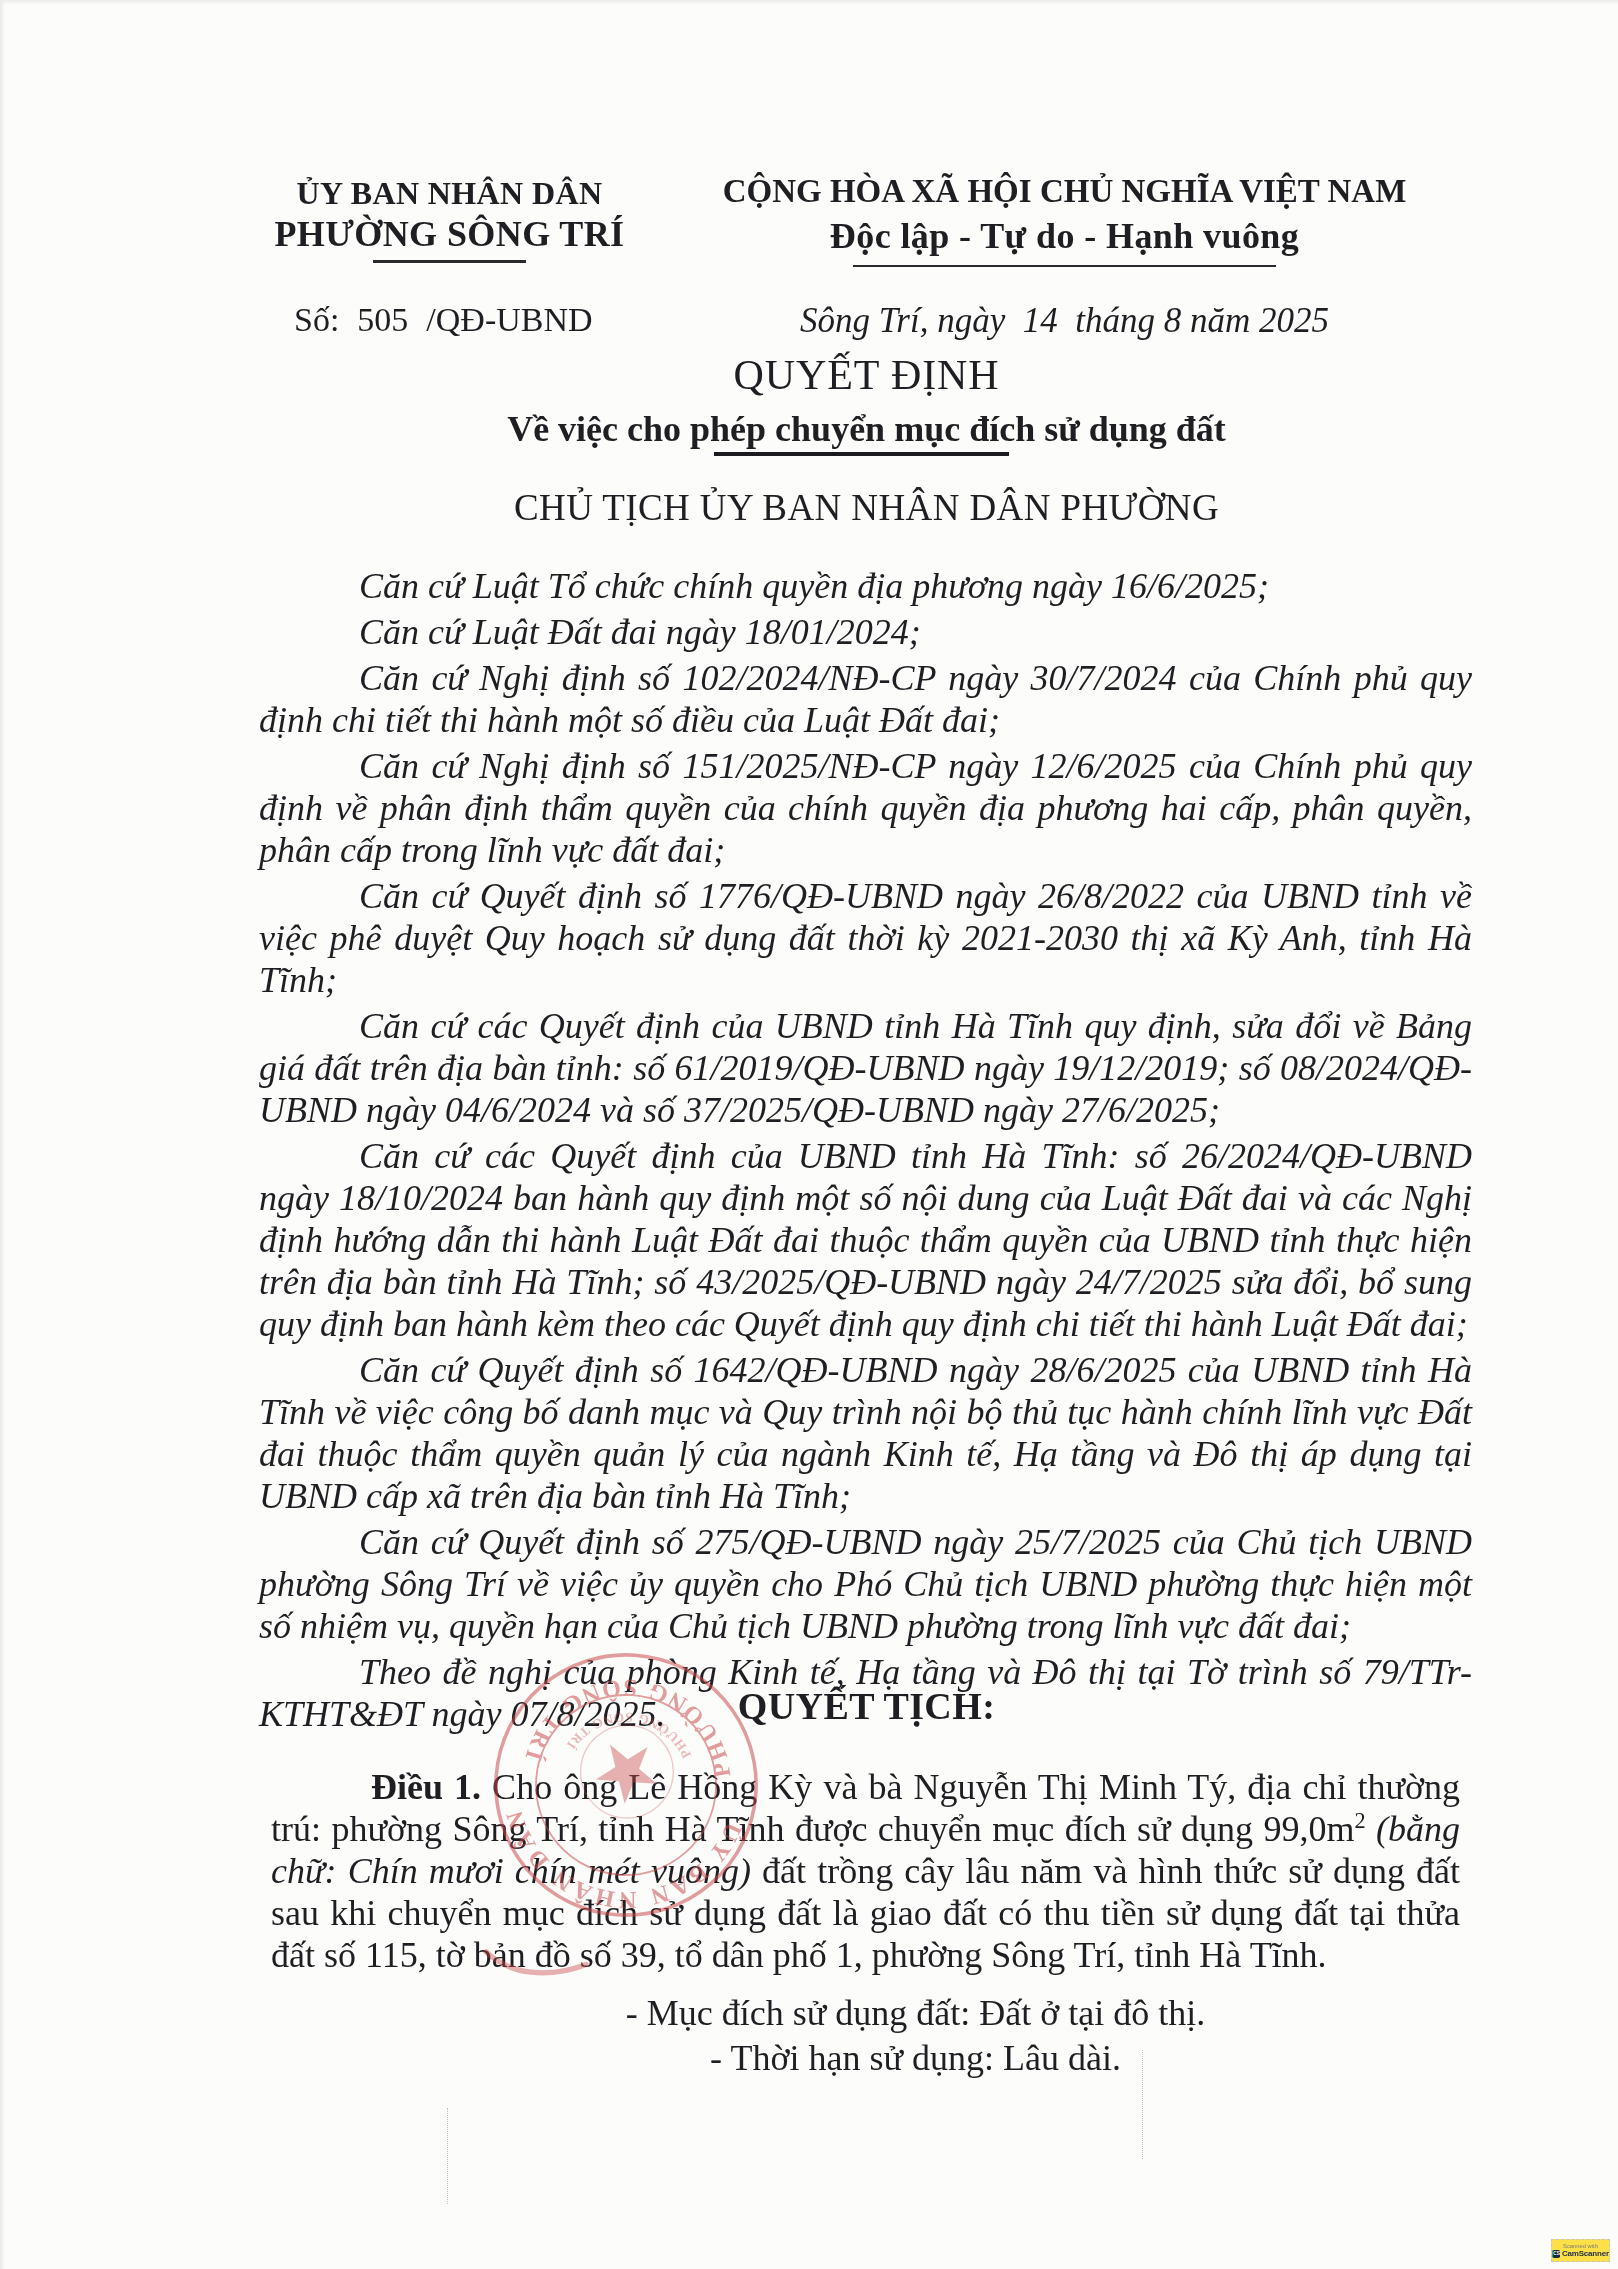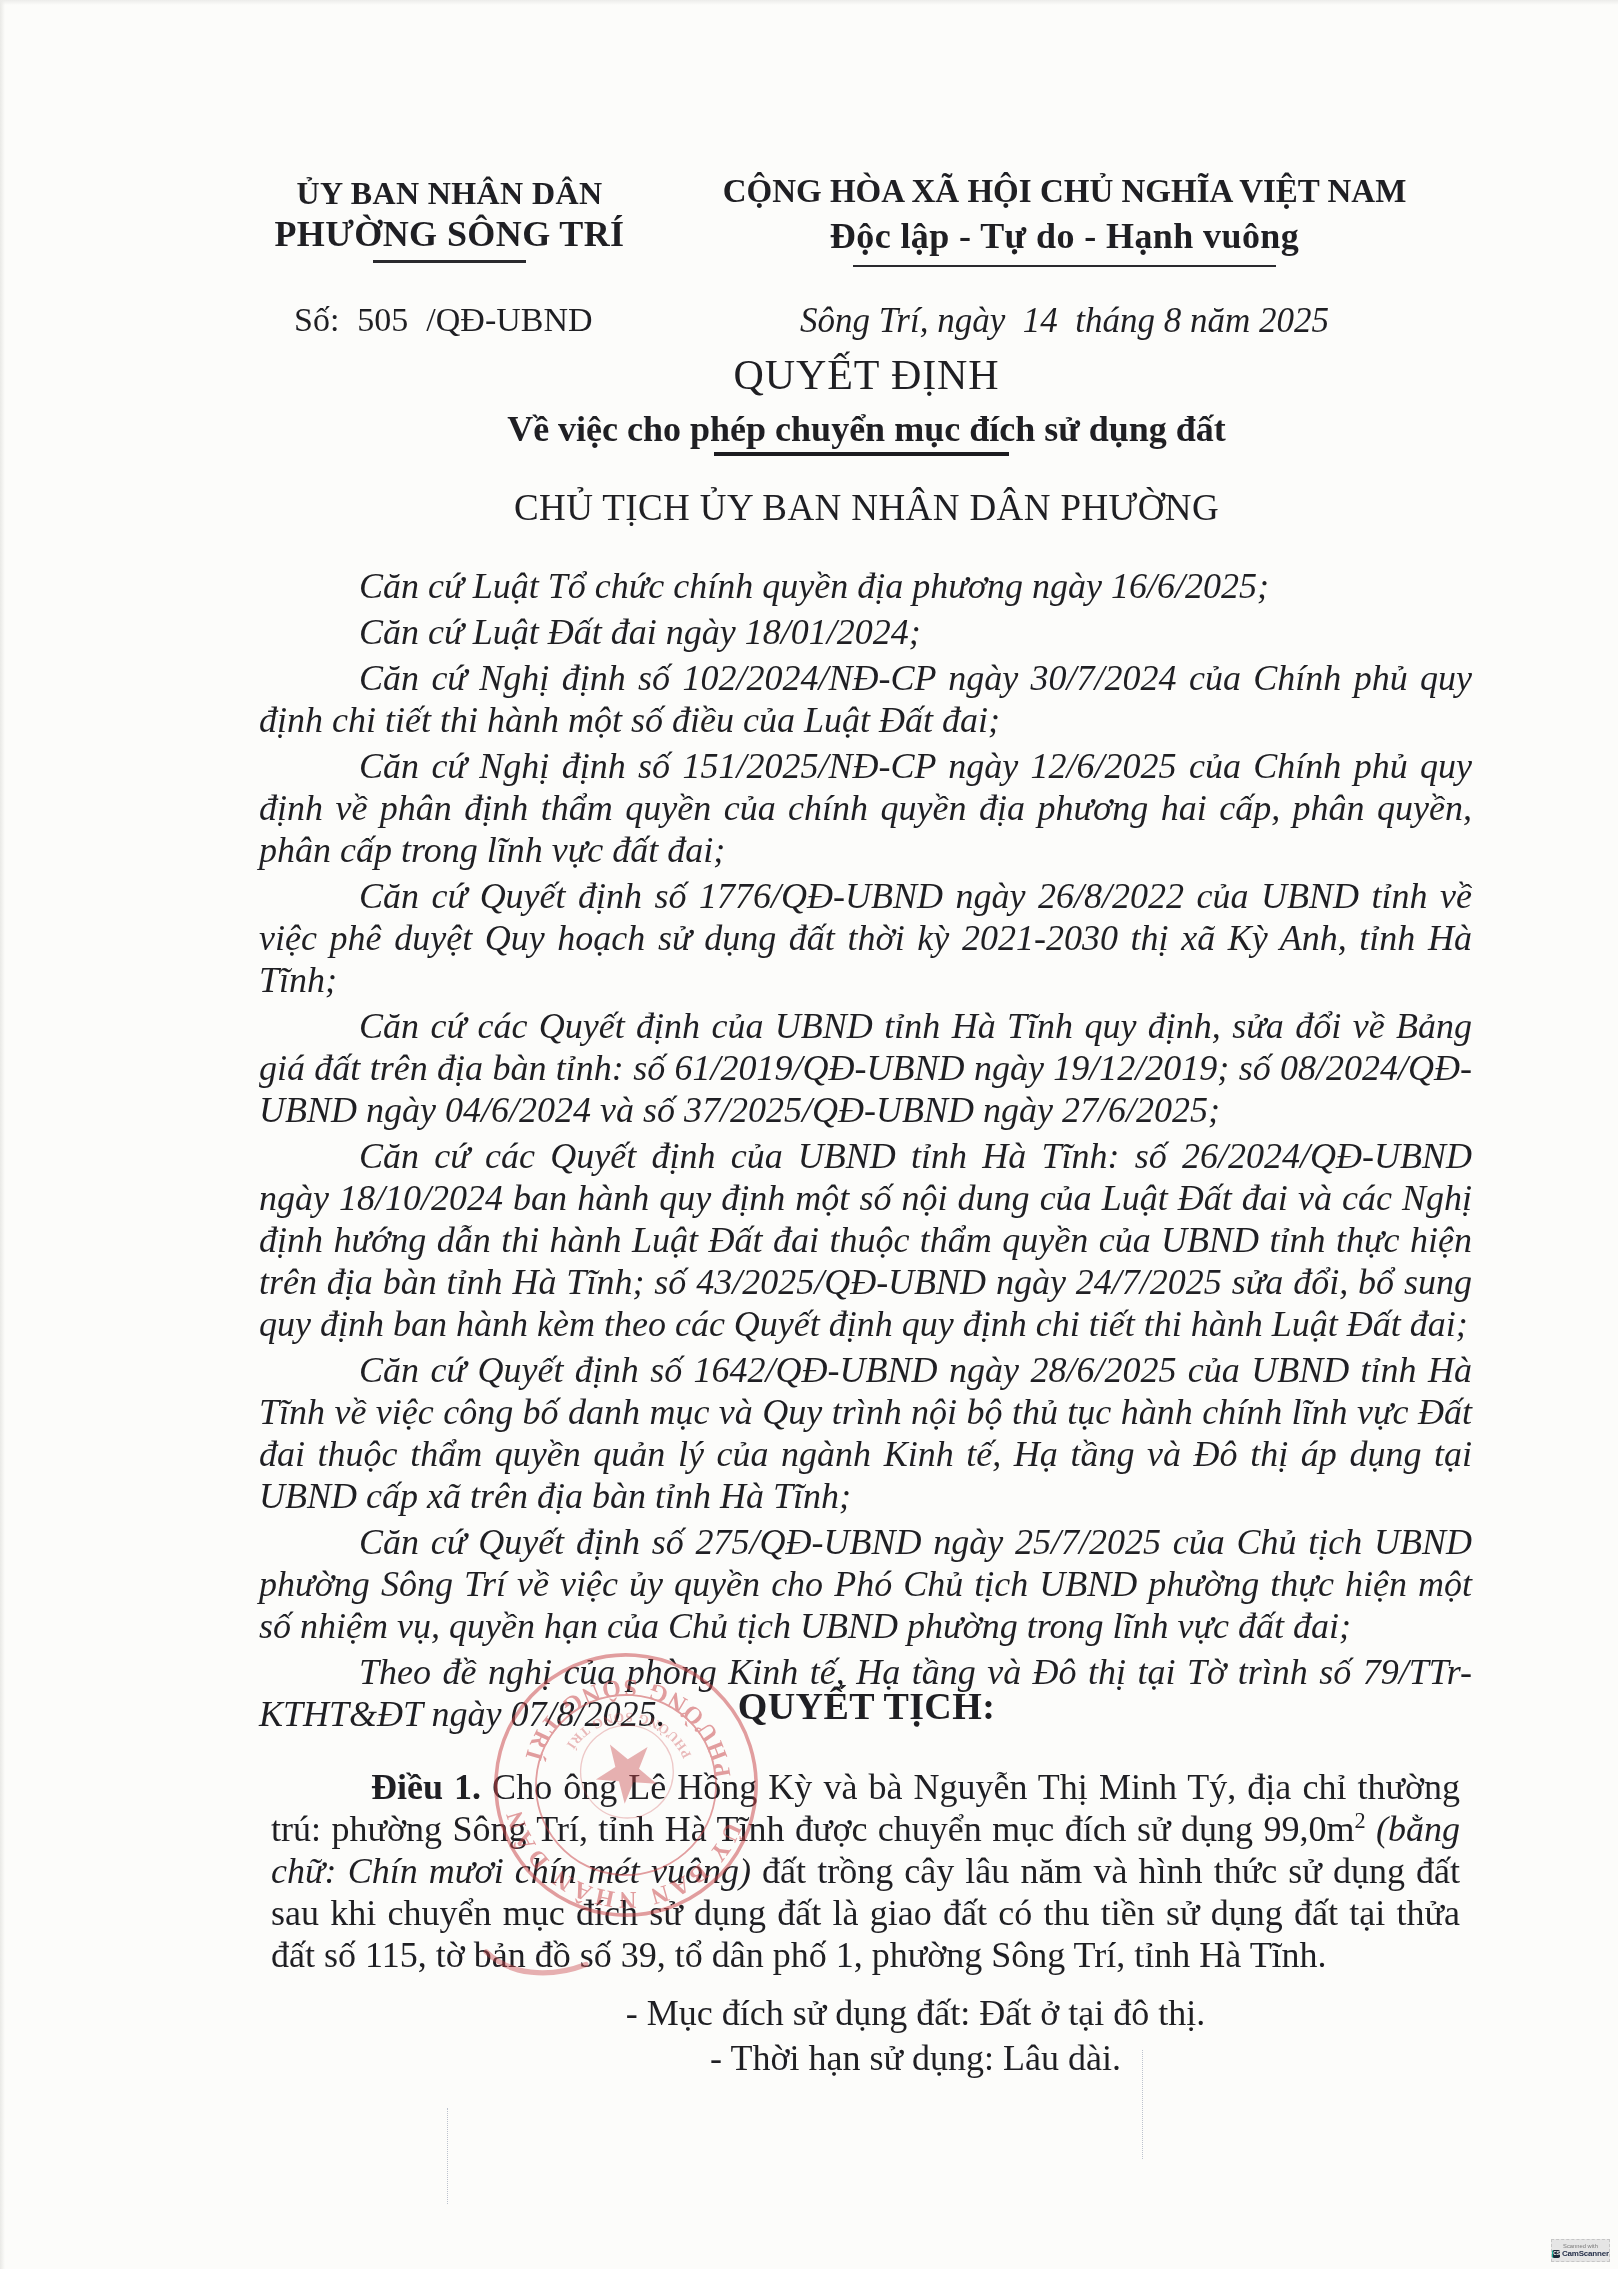--- a/index.html
+++ b/index.html
@@ -63,21 +63,21 @@
   .stamp-smudge{position:absolute;left:479px;top:1943px;width:116px;height:41px;
     opacity:.42;filter:blur(0.7px);pointer-events:none;}
 
   
   .fold{position:absolute;width:0;border-left:1.8px dotted rgba(110,125,150,.45);}
   .fold1{left:447px;top:2108px;height:96px;}
   .fold2{left:1142px;top:2050px;height:109px;}
 
   
   .cam-badge{position:absolute;left:1551px;top:2239px;width:59px;height:23px;
-    background:#e5e5e5;border:0.9px dashed #c6c6c6;box-sizing:border-box;
+    background:#fde047;border:0.9px dashed #c6c6c6;box-sizing:border-box;
     display:flex;flex-direction:column;align-items:center;justify-content:center;
     font-family:"Liberation Sans","DejaVu Sans",sans-serif;}
   .cam-badge .b1{font-size:5.8px;color:#7a7a7a;line-height:6.2px;}
   .cam-badge .b2{display:flex;align-items:center;gap:1.8px;line-height:8px;margin-top:0.9px;}
   .cs-icon{width:8px;height:8px;border-radius:1.8px;background:#1b2736;
     color:#fff;font-size:4.9px;font-weight:bold;display:flex;align-items:center;justify-content:center;
     border-left:1.8px solid #17b198;box-sizing:border-box;}
   .cam-brand{font-size:8px;font-weight:bold;color:#25304a;letter-spacing:-0.2px;}
 </style>
 </head>

